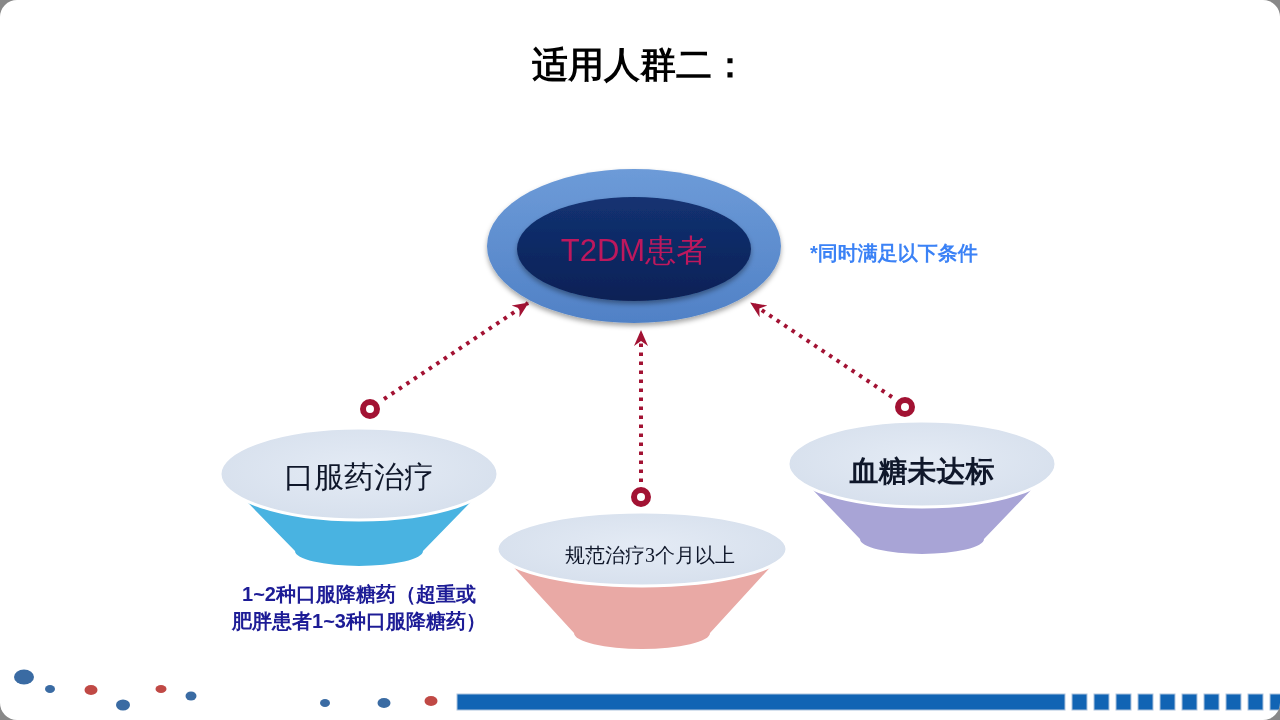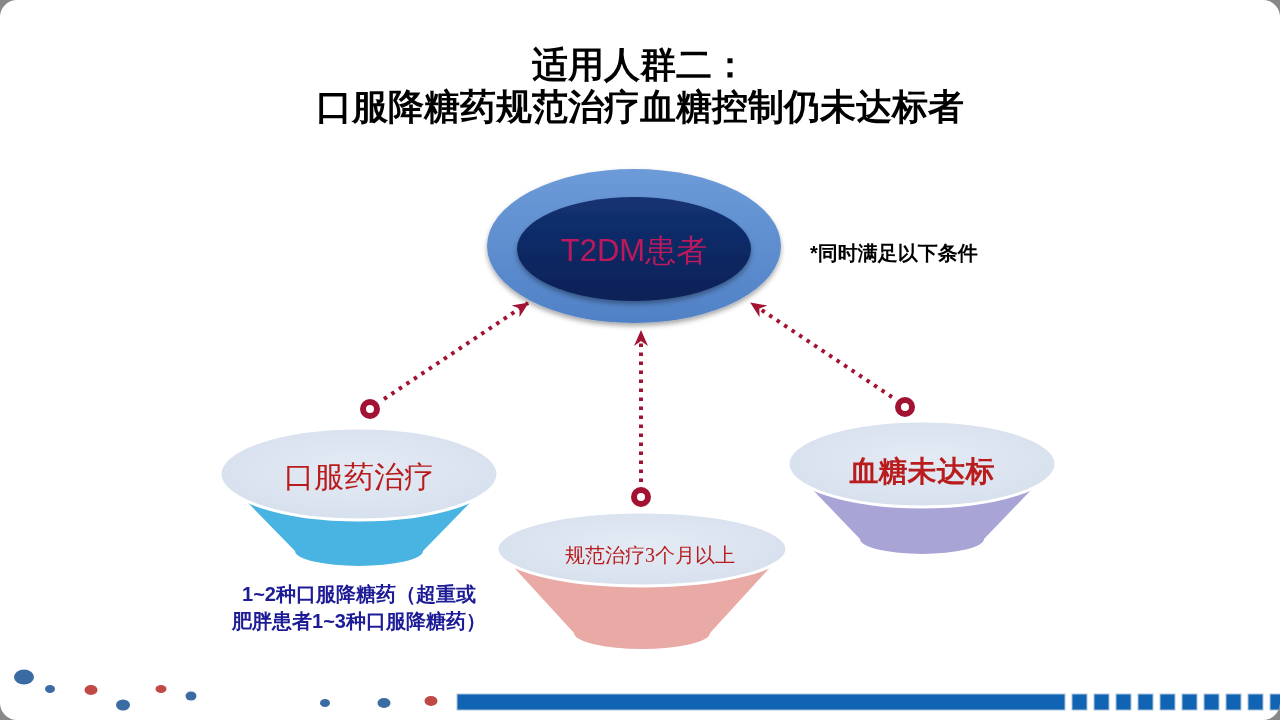--- a/index.html
+++ b/index.html
@@ -5,28 +5,28 @@
   html,body{margin:0;padding:0;background:#888;}
   .slide{
     position:relative;width:1280px;height:720px;background:#ffffff;
     overflow:hidden;font-family:"Liberation Sans",sans-serif;margin:0 auto;border-radius:17px;
   }
   .abs{position:absolute;}
   .title{
     left:0;top:44px;width:1280px;text-align:center;
     font-size:36px;font-weight:700;color:#000;line-height:42px;
   }
-  .label{position:absolute;text-align:center;color:#b91c1c;}
+  .label{position:absolute;text-align:center;color:#0f172a;}
   .t2dm{left:487px;top:230px;width:294px;font-size:31px;color:#be185d;}
   .bowl-label-left{left:214px;top:457px;width:290px;font-size:30px;}
   .bowl-label-mid{left:505px;top:542px;width:290px;font-size:20px;font-family:Liberation Serif, serif;}
   .bowl-label-right{left:777px;top:452px;width:290px;font-size:29px;font-weight:bold;}
   .note{
     left:810px;top:240px;width:260px;text-align:left;
-    font-size:20px;font-weight:700;color:#000000;
+    font-size:20px;font-weight:700;color:#3b82f6;
   }
   .caption{
     left:204px;top:581px;width:310px;text-align:center;
     font-size:20px;font-weight:700;color:#1d1c96;line-height:27px;
   }
   svg{position:absolute;left:0;top:0;}
 </style>
 </head>
 <body>
 
@@ -96,21 +96,20 @@
       <rect x="1182" y="694" width="15" height="16" fill="#1164b4" stroke="#aec3dd" stroke-width="1"></rect>
       <rect x="1204" y="694" width="15" height="16" fill="#1164b4" stroke="#aec3dd" stroke-width="1"></rect>
       <rect x="1226" y="694" width="15" height="16" fill="#1164b4" stroke="#aec3dd" stroke-width="1"></rect>
       <rect x="1248" y="694" width="15" height="16" fill="#1164b4" stroke="#aec3dd" stroke-width="1"></rect>
       <rect x="1270" y="694" width="15" height="16" fill="#1164b4" stroke="#aec3dd" stroke-width="1"></rect>
     </g>
   </svg>
 
   <div class="abs title">
     <div>适用人群二：</div>
-    <div>口服降糖药规范治疗血糖控制仍未达标者</div>
   </div>
 
   <div class="label t2dm">T2DM患者</div>
 
   <div class="abs note">*同时满足以下条件</div>
 
   <div class="label bowl-label-left">口服药治疗</div>
   <div class="label bowl-label-mid">规范治疗3个月以上</div>
   <div class="label bowl-label-right">血糖未达标</div>
 

